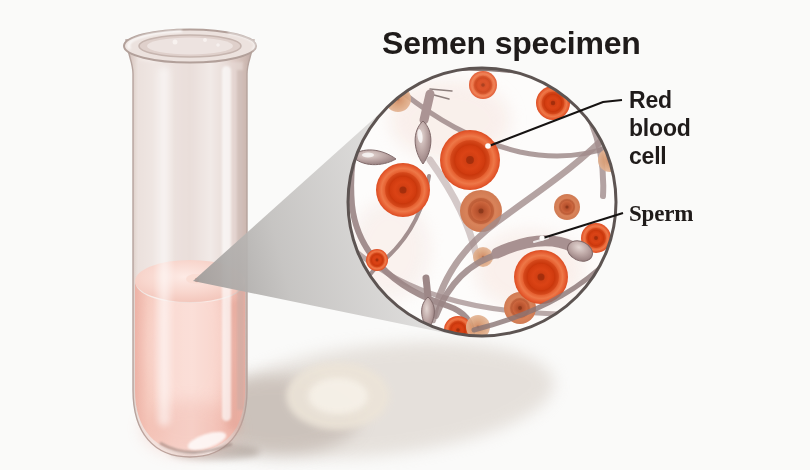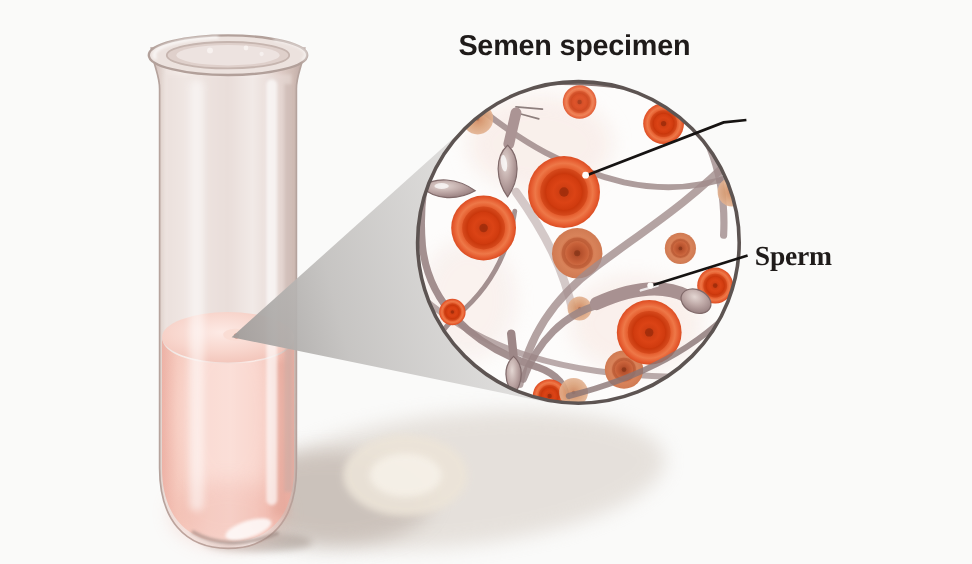--- a/index.html
+++ b/index.html
@@ -6,21 +6,21 @@
   .scene{
     position:relative;width:810px;height:470px;overflow:hidden;
     background:var(--background,#fafaf9);
     font-family:"Liberation Sans","DejaVu Sans",sans-serif;
   }
   .scene svg{position:absolute;left:0;top:0;}
   .lbl{
     position:absolute;color:var(--label-text,#1f1b1a);
     font-weight:700;letter-spacing:-0.2px;
   }
-  .title{left:382px;top:25px;font-size:24px;}
+  .title{left:382px;top:25px;font-size:32px;}
   .lbl-rbc{left:629px;top:86px;font-size:23px;line-height:28px;white-space:pre-line;}
   .lbl-sperm{left:629px;top:201px;font-size:23px;font-family:Liberation Serif, serif;}
 </style>
 </head>
 <body>
 
 <div class="scene">
 
   <svg width="810" height="470" viewBox="0 0 810 470">
     <defs>
@@ -220,14 +220,17 @@
 
     <g stroke="var(--leader-line,#161312)" stroke-width="2.2" fill="none">
       <polyline points="489,146 603,102 622,100"></polyline>
       <line x1="543" y1="238" x2="623" y2="213"></line>
     </g>
     <circle cx="488" cy="146" r="2.8" fill="#fffdfb" stroke="none"></circle>
     <circle cx="542" cy="238" r="2.6" fill="#fffdfb" stroke="none"></circle>
   </svg>
 
   <div class="lbl title">Semen specimen</div>
+  <div class="lbl lbl-rbc">Red
+blood
+cell</div>
   <div class="lbl lbl-sperm">Sperm</div>
 </div>
 
 </body></html>

